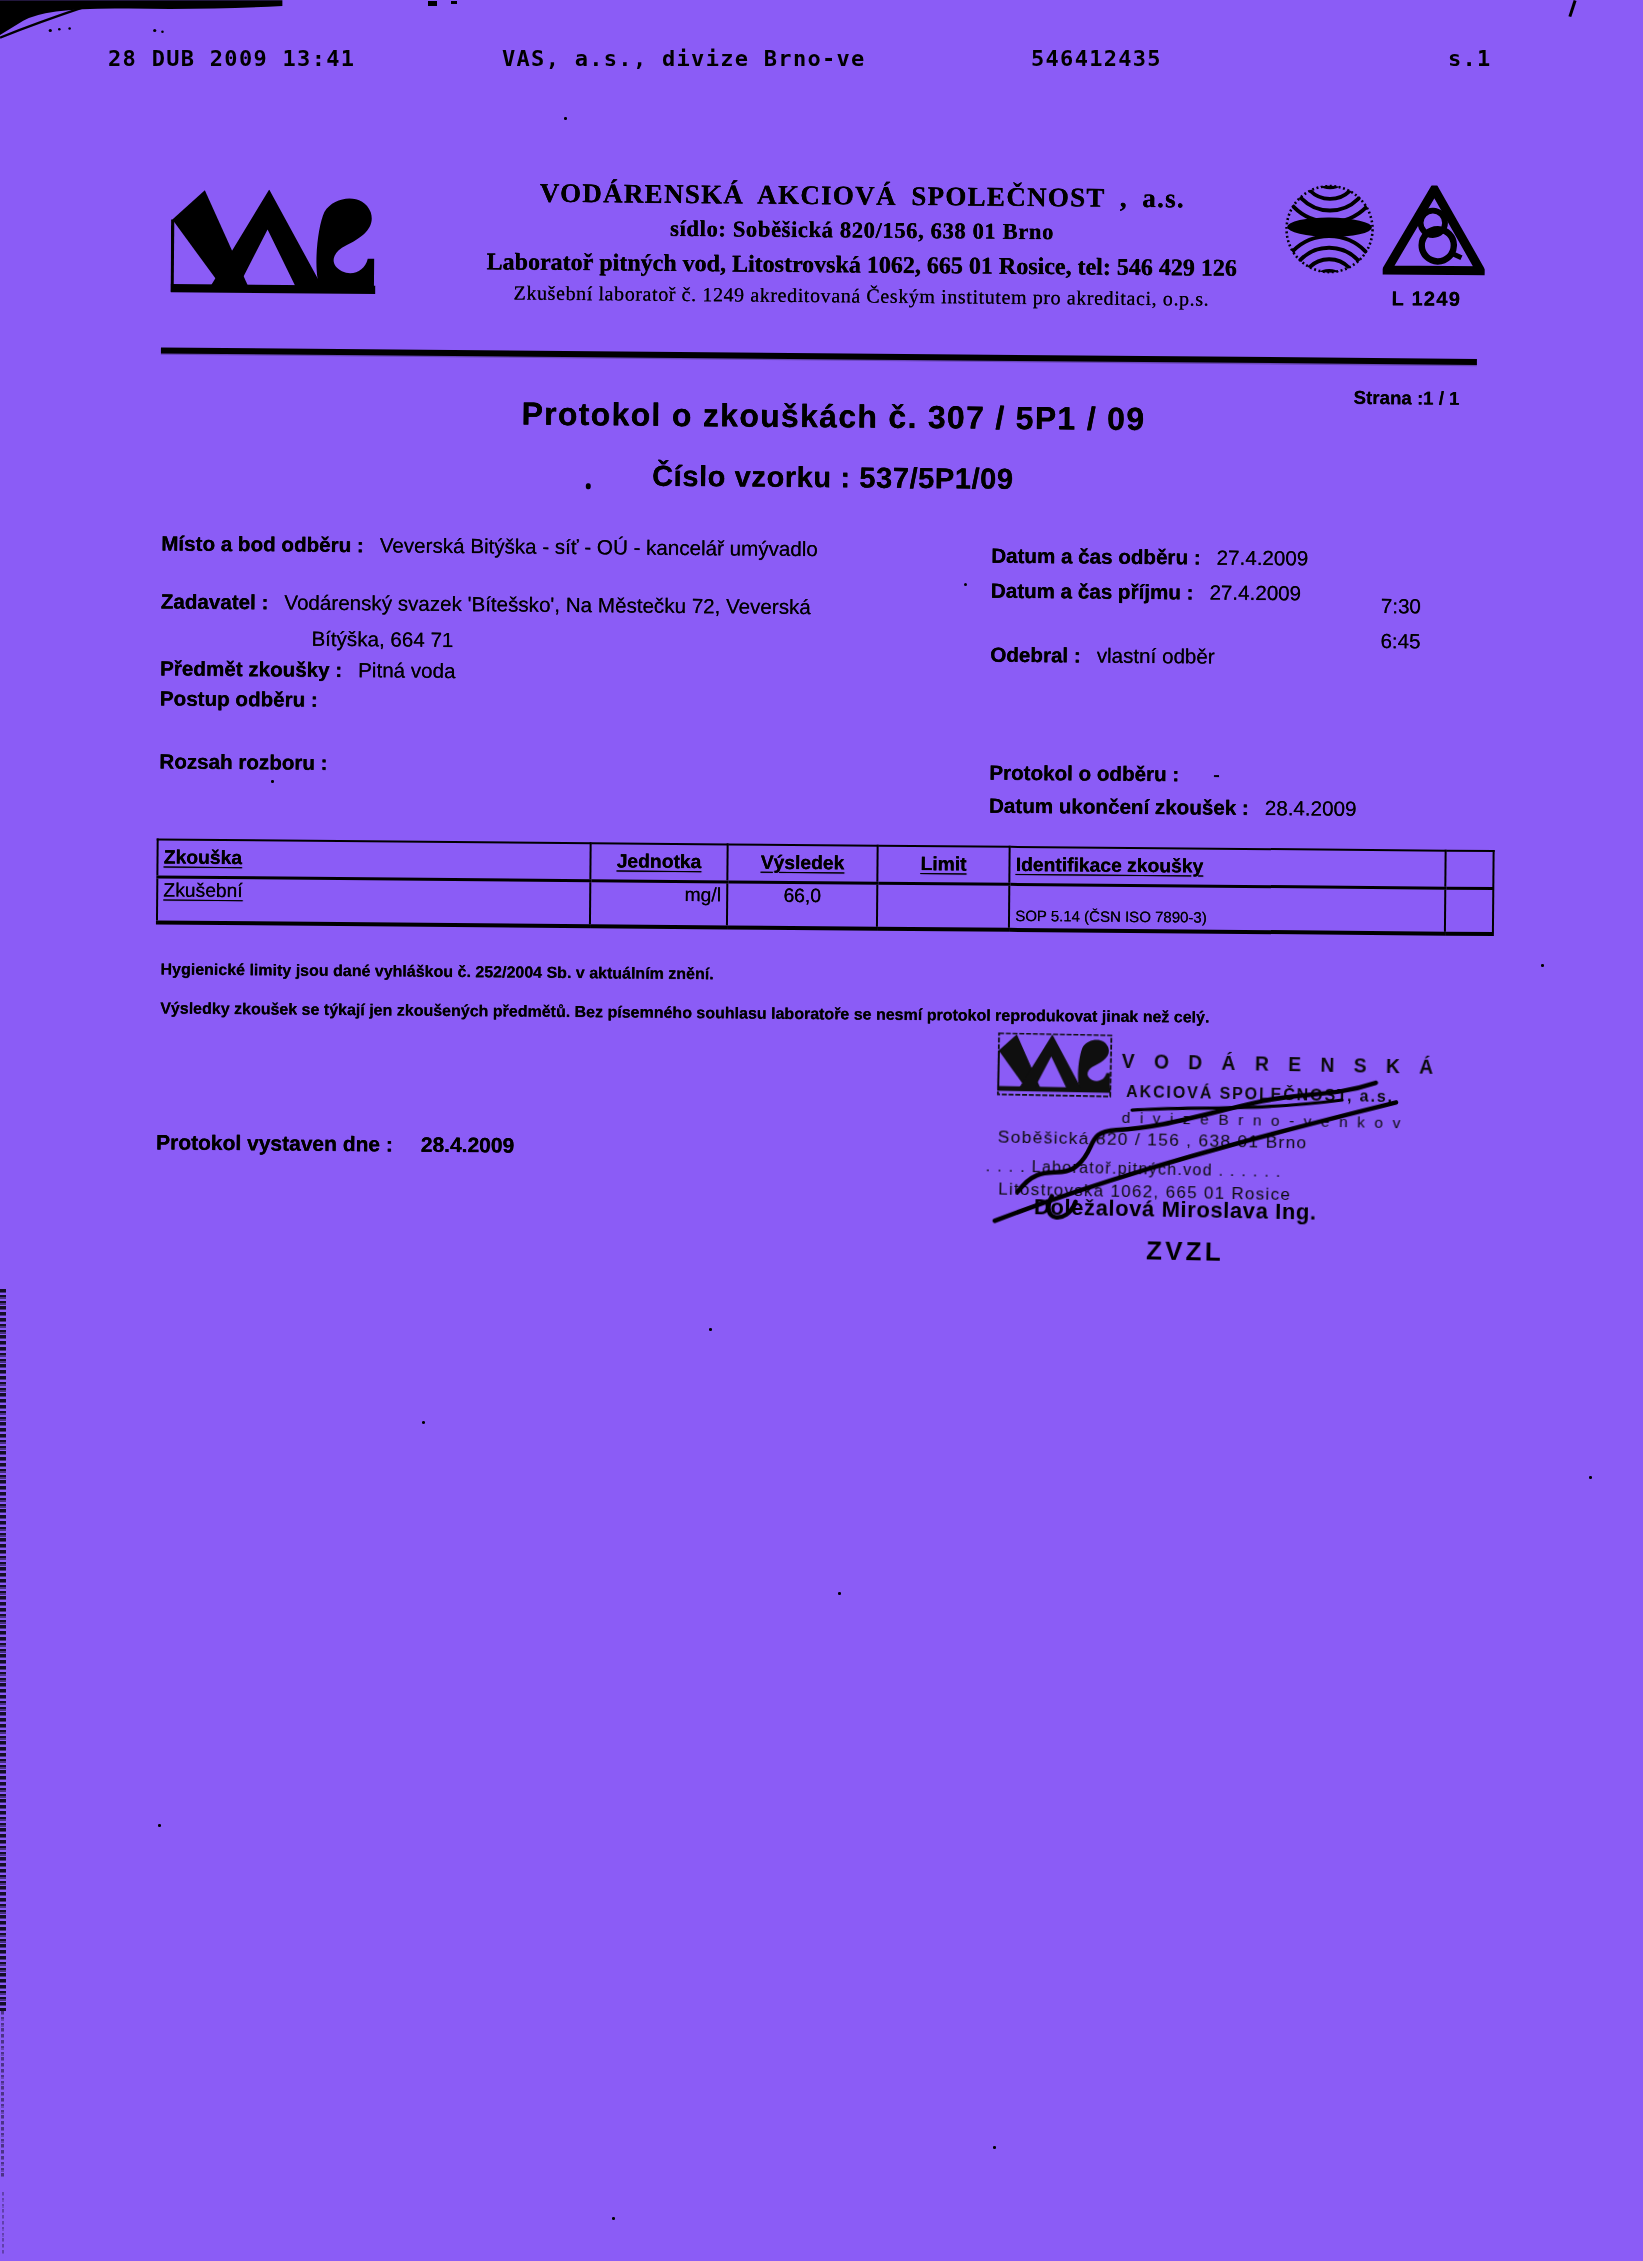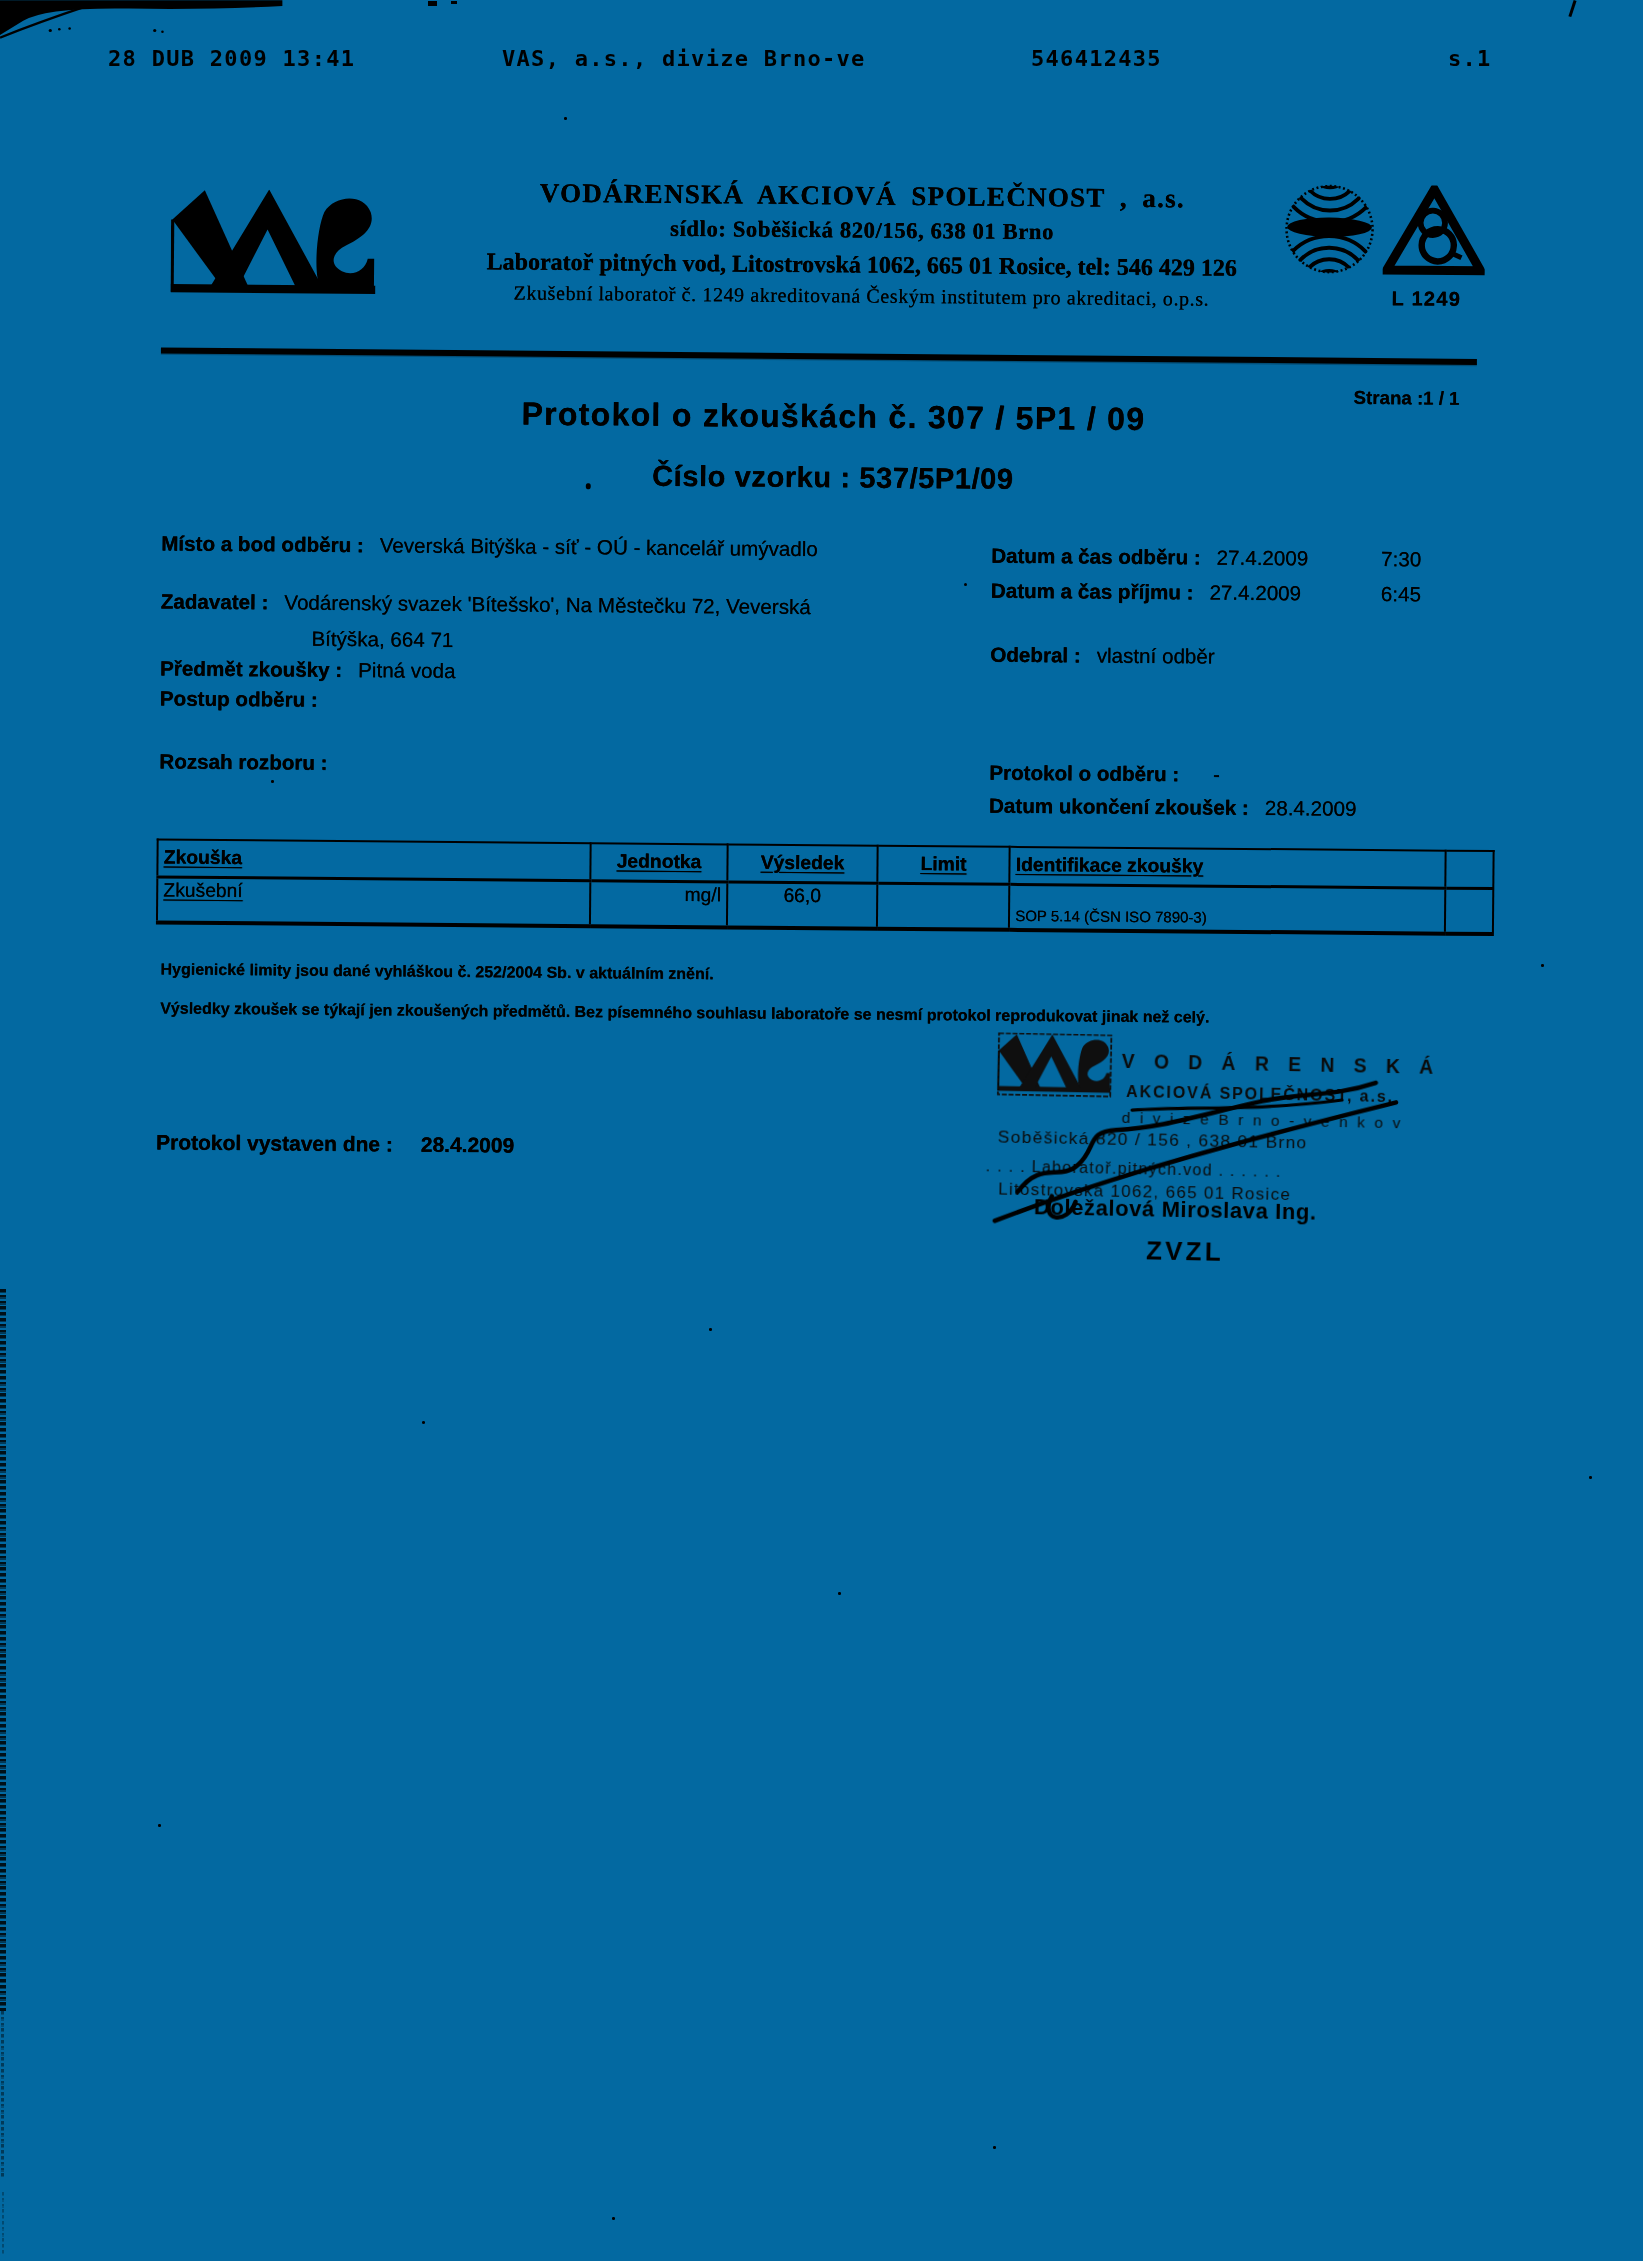--- a/index.html
+++ b/index.html
@@ -1,21 +1,21 @@
 <!DOCTYPE html>
 <html style="font-size:10.3px"><head>
 <meta charset="utf-8">
 <style>
   html,body{margin:0;padding:0;}
   body{
     width:1644px;height:2261px;background:#ffffff;
     font-family:"Liberation Sans",sans-serif;color:#000;
     -webkit-font-smoothing:antialiased;
   }
-  .page{position:relative;width:1644px;height:2261px;background:#0369a1;overflow:hidden;}
+  .page{position:relative;width:1644px;height:2261px;background:#8b5cf6;overflow:hidden;}
   .abs{position:absolute;}
   
   .fx{text-shadow:0 0 0.5px #000, 0.4px 0.3px 0 rgba(0,0,0,.35);}
   .fx2{text-shadow:0 0 0.3px rgba(0,0,0,.8), 0.3px 0.3px 0 rgba(0,0,0,.25);}
   .lbl{font-weight:bold;}
   .doc{position:absolute;left:0;top:0;width:1644px;height:2261px;
        transform:rotate(0.5deg);transform-origin:0 0;}
   
   .faxline{top:46px;left:0;width:1644px;height:26px;
     font-family:"DejaVu Sans Mono",monospace;font-weight:bold;font-size:22px;
@@ -30,21 +30,21 @@
   .lh .l4{font-size:20px;font-weight:normal;margin-top:6.4px;letter-spacing:0.6px;}
   .divider{left:164px;top:346px;width:1316px;height:5.8px;background:#000;
     box-shadow:0 1.3px 0 rgba(0,0,0,.25);}
   .strana{left:1357px;top:375px;font-size:18.7px;font-weight:bold;white-space:nowrap;}
   .title{left:418px;top:391px;width:838px;text-align:center;
     font-size:32px;font-weight:bold;letter-spacing:1.3px;white-space:nowrap;}
   .sample{left:418px;top:454px;width:838px;text-align:center;
     font-size:29px;font-weight:bold;letter-spacing:0.6px;white-space:nowrap;}
   .frow{font-size:20.6px;white-space:nowrap;}
   .frow .val{margin-left:10.3px;font-weight:normal;}
-  .time{position:absolute;left:390px;font-weight:normal;}
+  .time{position:absolute;left:390px;font-weight:normal;margin-top:47px;}
   
   table.res{position:absolute;left:164px;top:837px;width:1336px;
     border-collapse:collapse;table-layout:fixed;}
   table.res th,table.res td{border:2.6px solid #000;padding:1.3px 5.2px;overflow:hidden;}
   table.res th{font-size:19.3px;text-align:left;height:32px;vertical-align:middle;
     border-bottom-width:3.9px;}
   table.res td{font-size:19.3px;height:37px;vertical-align:top;border-bottom-width:4.5px;}
   table.res .c{text-align:center;}
   table.res .r{text-align:right;}
   table.res u{text-decoration:underline;text-underline-offset:3.2px;}

